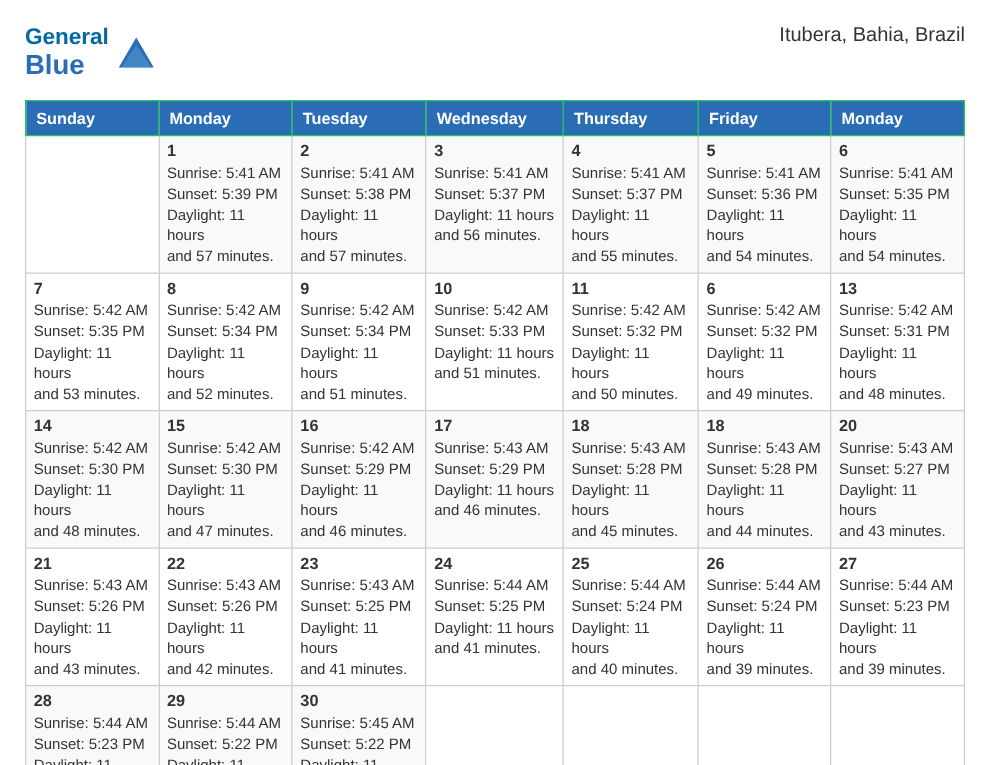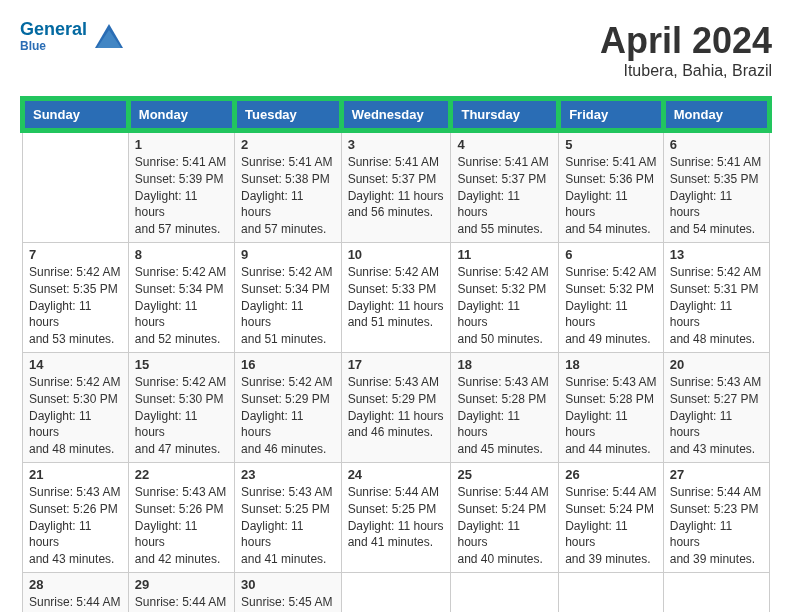--- a/index.html
+++ b/index.html
@@ -48,21 +48,21 @@
       width: 100%;
       border-collapse: collapse;
     }
     thead tr th {
       background-color: #2a6db5;
       color: white;
       padding: 6px 8px;
       font-size: 13px;
       font-weight: bold;
       text-align: left;
-      border: 5px solid #22c55e;
+      border: 1px solid #22c55e;
     }
     tbody tr td {
       border: 1px solid #ccc;
       vertical-align: top;
       padding: 4px 6px;
       font-size: 11px;
       color: #333;
       width: 113px;
       min-height: 80px;
     }
@@ -86,29 +86,28 @@
       background-color: #fff !important;
     }
   </style>
 </head>
 <body>
 
 <div class="header">
   <div class="logo">
     <div class="logo-text">
       <span style="font-size:18px;font-weight:bold;color:#0369a1;">General</span>
-      <span style="font-size:12px;font-weight:bold;color:#2a6db5;">Blue</span>
+      <span style="font-size:22px;font-weight:bold;color:#2a6db5;">Blue</span>
     </div>
     <svg class="logo-icon" viewBox="0 0 32 28" xmlns="http://www.w3.org/2000/svg">
       <polygon points="16,2 30,26 2,26" fill="#2a6db5"></polygon>
       <polygon points="16,8 28,26 4,26" fill="#5a9fd4" opacity="0.5"></polygon>
     </svg>
   </div>
   <div class="title-area">
-    <div class="month-title">April 2024</div>
     <div class="location">Itubera, Bahia, Brazil</div>
   </div>
 </div>
 
 <table>
   <thead>
     <tr>
     <th>Sunday</th>
         <th>Monday</th>
         <th>Tuesday</th>

